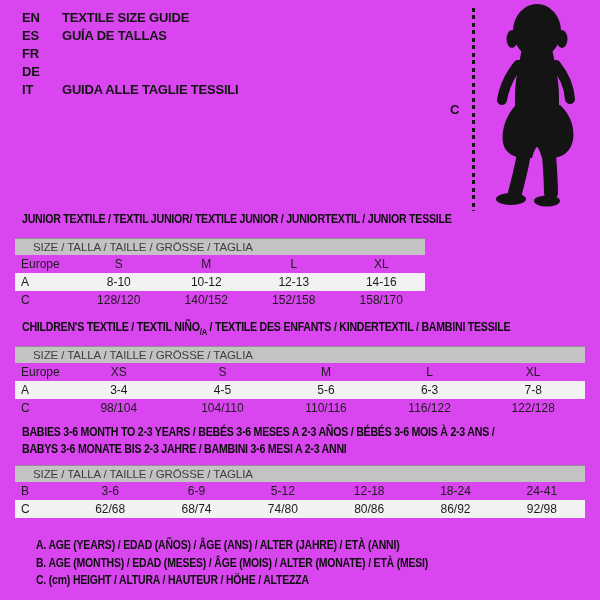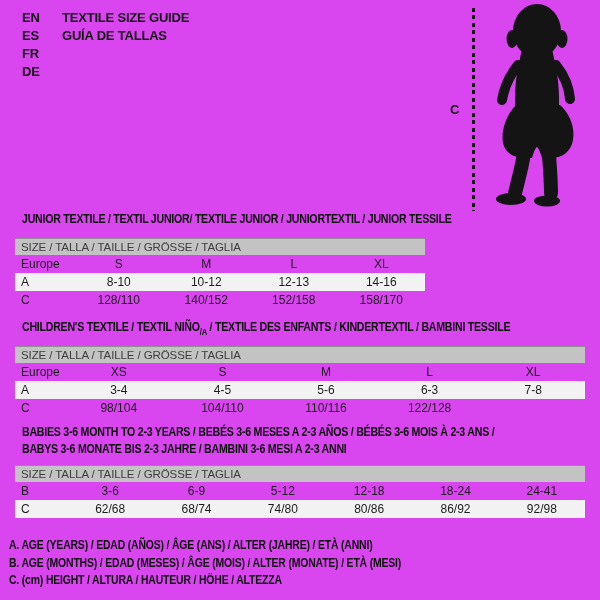--- a/index.html
+++ b/index.html
@@ -45,40 +45,40 @@
     line-height: 16px; white-space: nowrap; color: #0d0d0d;
     transform: scaleX(0.85); transform-origin: 0 0;
   }
   .t3 .tbl-title { line-height: 17px; }
   .tbl-title sub { font-size: 9px; }
 
   .size-bar {
     position: absolute; left: 0; width: 100%; height: 17px;
     background: #c3c3c3; border-top: 1px solid #8f8f8f;
     color: #3d3d3d; font-size: 11.5px; line-height: 16px;
-    padding-left: 6px; letter-spacing: -0.1px; white-space: nowrap;
+    padding-left: 18px; letter-spacing: -0.1px; white-space: nowrap;
   }
   .t1 .size-bar, .t2 .size-bar { top: 27px; }
   .t3 .size-bar { top: 41px; }
 
   .grid { position: absolute; left: 0; width: 100%; }
   .t1 .grid, .t2 .grid { top: 44px; }
   .t3 .grid { top: 58px; }
 
   .row { display: grid; height: 18px; align-items: center; }
   .t1 .row { grid-template-columns: 60px repeat(4, 1fr); }
   .t2 .row { grid-template-columns: 52px repeat(5, 1fr); }
   .t3 .row { grid-template-columns: 52px repeat(6, 1fr); }
   .row.alt { background: #f2f2f2; }
 
   .lbl { font-size: 12px; color: #1c1c1c; padding-left: 6px; text-align: left; white-space: nowrap; }
   .val { font-size: 12px; color: #1c1c1c; text-align: center; white-space: nowrap; }
 
   
-  .footnotes { position: absolute; left: 9px; top: 537px; }
+  .footnotes { position: absolute; left: 36px; top: 537px; }
   .footnote {
     font-size: 12px; font-weight: 700; letter-spacing: -0.2px;
     line-height: 17.5px; white-space: nowrap; color: #0d0d0d;
     transform: scaleX(0.87); transform-origin: 0 50%;
   }
 </style>
 </head>
 <body>
 
 <div class="page">
@@ -90,20 +90,24 @@
     </div>
     <div class="lang-row">
       <span class="lang-code">ES</span>
       <span class="lang-label">GUÍA DE TALLAS</span>
     </div>
     <div class="lang-row">
       <span class="lang-code">FR</span>
     </div>
     <div class="lang-row">
       <span class="lang-code">DE</span>
+    </div>
+    <div class="lang-row">
+      <span class="lang-code">IT</span>
+      <span class="lang-label">GUIDA ALLE TAGLIE TESSILI</span>
     </div>
   </div>
 
   <span class="measure-label">C</span>
   <div class="dash-line"></div>
   <svg class="baby-svg" viewBox="0 0 104 208" xmlns="http://www.w3.org/2000/svg">
     <g fill="#141414" stroke="none">
       <ellipse cx="52" cy="28" rx="24" ry="27"></ellipse>
       <ellipse cx="27" cy="36" rx="5.5" ry="9"></ellipse>
       <ellipse cx="77" cy="36" rx="5.5" ry="9"></ellipse>
@@ -131,21 +135,21 @@
       </div>
       <div class="row alt">
         <span class="lbl">A</span>
         <span class="val">8-10</span>
         <span class="val">10-12</span>
         <span class="val">12-13</span>
         <span class="val">14-16</span>
       </div>
       <div class="row">
         <span class="lbl">C</span>
-        <span class="val">128/110</span>
+        <span class="val">128/120</span>
         <span class="val">140/152</span>
         <span class="val">152/158</span>
         <span class="val">158/170</span>
       </div>
     </div>
   </section>
 
   <section class="tbl t2">
     <h2 class="tbl-title"><span>CHILDREN'S TEXTILE / TEXTIL NIÑO</span><sub>/A</sub><span> / TEXTILE DES ENFANTS / KINDERTEXTIL / BAMBINI TESSILE</span></h2>
     <div class="size-bar">SIZE / TALLA / TAILLE / GRÖSSE / TAGLIA</div>
@@ -164,20 +168,21 @@
         <span class="val">4-5</span>
         <span class="val">5-6</span>
         <span class="val">6-3</span>
         <span class="val">7-8</span>
       </div>
       <div class="row">
         <span class="lbl">C</span>
         <span class="val">98/104</span>
         <span class="val">104/110</span>
         <span class="val">110/116</span>
+        <span class="val">116/122</span>
         <span class="val">122/128</span>
       </div>
     </div>
   </section>
 
   <section class="tbl t3">
     <h2 class="tbl-title"><span>BABIES 3-6 MONTH TO 2-3 YEARS / BEBÉS 3-6 MESES A 2-3 AÑOS / BÉBÉS 3-6 MOIS À 2-3 ANS /</span><br><span>BABYS 3-6 MONATE BIS 2-3 JAHRE / BAMBINI 3-6 MESI A 2-3 ANNI</span></h2>
     <div class="size-bar">SIZE / TALLA / TAILLE / GRÖSSE / TAGLIA</div>
     <div class="grid">
       <div class="row">

